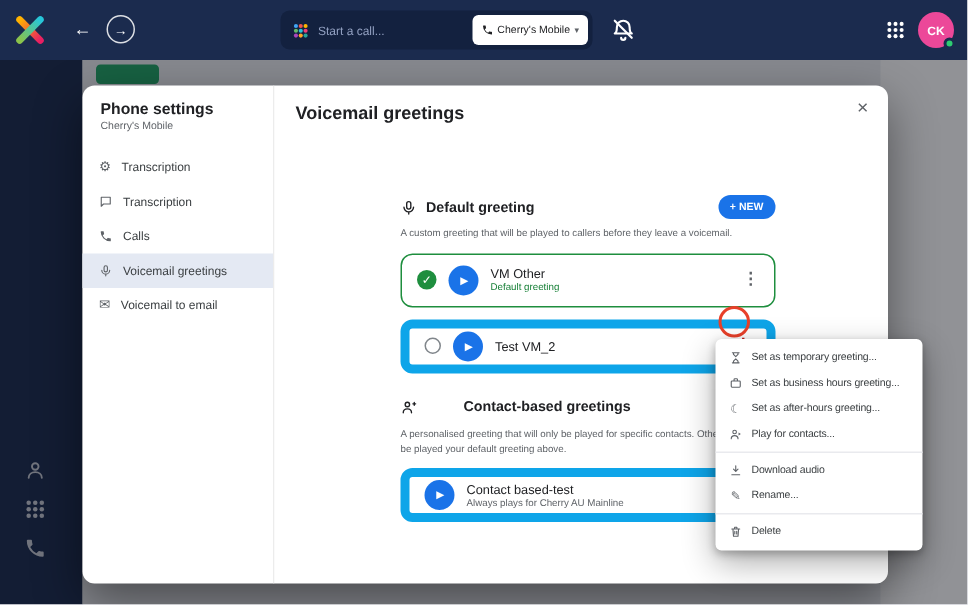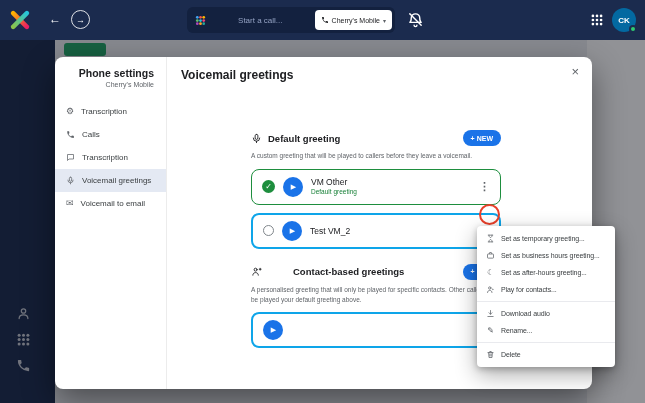--- a/index.html
+++ b/index.html
@@ -8,44 +8,44 @@
 
   
   .topbar{position:absolute;left:0;top:0;right:0;height:40px;background:#1b2b4e;z-index:40;}
   .logo{position:absolute;left:9px;top:9px;width:22px;height:22px;cursor:pointer;}
   .nav-back{position:absolute;left:49px;top:12px;color:#fff;font-size:12px;cursor:pointer;}
   .nav-fwd{position:absolute;left:71px;top:10px;width:19px;height:19px;border:1px solid rgba(255,255,255,.85);
     border-radius:50%;display:flex;align-items:center;justify-content:center;color:#fff;font-size:9px;
     box-sizing:border-box;cursor:pointer;}
   .call-bar{position:absolute;left:187px;top:7px;width:208px;height:26px;background:#13213f;border-radius:6px;
     display:flex;align-items:center;gap:6px;padding:0 3px 0 8px;box-sizing:border-box;cursor:pointer;}
-  .call-ph{flex:1;font-size:8px;color:#93a1c2;white-space:nowrap;text-align:center;}
+  .call-ph{flex:1;font-size:8px;color:#93a1c2;white-space:nowrap;}
   .line-pill{height:20px;background:#fff;border-radius:4px;display:flex;align-items:center;gap:3px;
     padding:0 6px;font-size:7px;color:#202124;font-weight:500;cursor:pointer;white-space:nowrap;}
   .pill-caret{font-size:6px;color:#5f6368;}
   .bell{position:absolute;left:407px;top:11px;width:17px;height:17px;color:#fff;cursor:pointer;}
   .apps{position:absolute;left:590px;top:13px;width:14px;height:14px;color:#fff;cursor:pointer;}
-  .avatar{position:absolute;left:612px;top:8px;width:24px;height:24px;border-radius:50%;background:#0369a1;
+  .avatar{position:absolute;left:612px;top:8px;width:24px;height:24px;border-radius:50%;background:#ec4899;
     display:flex;align-items:center;justify-content:center;cursor:pointer;}
   .avatar-txt{color:#fff;font-size:8px;font-weight:700;}
   .presence{position:absolute;right:-1px;bottom:-1px;width:8px;height:8px;border-radius:50%;background:#2ecc71;
     border:2px solid #1b2b4e;box-sizing:border-box;}
 
   
   .page-rail{position:absolute;left:0;top:40px;width:55px;bottom:0;background:#1b2b4e;z-index:1;}
   .rail-ic{position:absolute;left:16px;width:15px;height:15px;color:rgba(255,255,255,.75);}
   .page-content{position:absolute;left:55px;top:40px;right:0;bottom:0;background:#edeff2;z-index:1;}
   .page-right-panel{position:absolute;right:0;top:40px;width:58px;bottom:0;background:#fff;z-index:2;}
   .page-green-pill{position:absolute;left:64px;top:43px;width:42px;height:13px;border-radius:3px;background:#21a667;z-index:2;}
   .overlay{position:absolute;left:0;top:40px;right:0;bottom:0;background:rgba(10,14,22,.45);z-index:5;}
 
   
   .modal{position:absolute;left:55px;top:57px;width:537px;height:332px;background:#fff;border-radius:8px;
     box-shadow:0 12px 32px rgba(0,0,0,.45);z-index:10;display:flex;}
-  .msb{width:112px;box-sizing:border-box;padding-top:10px;border-right:1px solid #ececec;border-radius:8px 0 0 8px;text-align:right;}
+  .msb{width:128px;box-sizing:border-box;padding-top:10px;border-right:1px solid #ececec;border-radius:8px 0 0 8px;}
   .msb-title{padding:0 12px;font-size:10.5px;font-weight:700;color:#202124;}
   .msb-sub{padding:0 12px;margin-top:2px;font-size:7px;color:#5f6368;}
   .msb-list{margin-top:12px;}
   .side-item{height:23px;display:flex;align-items:center;gap:7px;padding:0 11px;color:#3c4043;cursor:pointer;}
   .side-item.active{background:#e4e9f3;}
   .s-lbl{font-size:8px;white-space:nowrap;}
   .uic{font-size:9px;color:#5f6368;line-height:1;}
   .svg-ic{display:inline-flex;color:#5f6368;flex:0 0 auto;}
   .svg-ic.dark{color:#202124;}
 
@@ -55,21 +55,21 @@
 
   .content{position:absolute;left:84px;top:72px;width:250px;}
   .sec-head{display:flex;align-items:center;gap:6px;height:18px;}
   .sec-head.second{margin-top:14px;gap:31px;}
   .sec-title{font-size:9.5px;font-weight:700;color:#202124;white-space:nowrap;}
   .new-btn{margin-left:auto;height:16px;border:none;background:#1a73e8;color:#fff;border-radius:9px;
     font-size:7px;font-weight:700;display:flex;align-items:center;gap:2px;padding:0 8px;
     font-family:inherit;cursor:pointer;white-space:nowrap;}
   .desc{margin-top:4px;font-size:6.5px;color:#5f6368;line-height:1.5;}
   .desc.nowrap{white-space:nowrap;}
-  .greet-card{margin-top:8px;height:36px;border:2px solid #0ea5e9;border-radius:8px;display:flex;align-items:center;
+  .greet-card{margin-top:8px;height:36px;border:6px solid #0ea5e9;border-radius:8px;display:flex;align-items:center;
     gap:8px;padding:0 10px;box-sizing:border-box;background:#fff;cursor:pointer;}
   .greet-card.selected{border:1.5px solid #1e8e3e;}
   .check-circle{width:13px;height:13px;border-radius:50%;background:#1e8e3e;color:#fff;display:flex;
     align-items:center;justify-content:center;font-size:8px;flex:0 0 auto;}
   .radio{width:11px;height:11px;border:1.5px solid #80868b;border-radius:50%;box-sizing:border-box;flex:0 0 auto;cursor:pointer;}
   .play-btn{width:20px;height:20px;border-radius:50%;background:#1a73e8;color:#fff;display:flex;
     align-items:center;justify-content:center;flex:0 0 auto;cursor:pointer;}
   .tri{font-size:7px;margin-left:1px;}
   .g-text{display:flex;flex-direction:column;line-height:1.2;}
   .g-name{font-size:8.5px;font-weight:500;color:#202124;white-space:nowrap;}
@@ -202,33 +202,33 @@
     <div class="msb">
       <div class="msb-title">Phone settings</div>
       <div class="msb-sub">Cherry's Mobile</div>
       <div class="msb-list">
         <div class="side-item">
           <span class="uic">⚙</span>
           <span class="s-lbl">Transcription</span>
         </div>
         <div class="side-item">
           <span class="svg-ic">
+            <svg viewBox="0 0 24 24" width="9" height="9" fill="none" stroke="currentColor" stroke-width="2" stroke-linejoin="round">
+                <path d="M4 4h16v12H8l-4 4V4z"></path>
+              </svg>
+          </span>
+          <span class="s-lbl">Transcription</span>
+        </div>
+        <div class="side-item">
+          <span class="svg-ic">
             <svg viewBox="0 0 24 24" width="9" height="9" fill="currentColor">
                 <path d="M6.62 10.79a15.05 15.05 0 0 0 6.59 6.59l2.2-2.2a1 1 0 0 1 1.02-.24 11.36 11.36 0 0 0 3.57.57 1 1 0 0 1 1 1V20a1 1 0 0 1-1 1A17 17 0 0 1 3 4a1 1 0 0 1 1-1h3.5a1 1 0 0 1 1 1 11.36 11.36 0 0 0 .57 3.57 1 1 0 0 1-.25 1.02l-2.2 2.2z"></path>
               </svg>
           </span>
           <span class="s-lbl">Calls</span>
-        </div>
-        <div class="side-item">
-          <span class="svg-ic">
-            <svg viewBox="0 0 24 24" width="9" height="9" fill="none" stroke="currentColor" stroke-width="2" stroke-linejoin="round">
-                <path d="M4 4h16v12H8l-4 4V4z"></path>
-              </svg>
-          </span>
-          <span class="s-lbl">Transcription</span>
         </div>
         <div class="side-item active">
           <span class="svg-ic">
             <svg viewBox="0 0 24 24" width="9" height="9" fill="none" stroke="currentColor" stroke-width="2" stroke-linecap="round">
                 <rect x="9" y="3" width="6" height="11" rx="3"></rect>
                 <path d="M5 11a7 7 0 0 0 14 0M12 18v3"></path>
               </svg>
           </span>
           <span class="s-lbl">Voicemail greetings</span>
         </div>
@@ -297,20 +297,24 @@
             <span>+</span>
             <span>NEW</span>
           </button>
         </div>
         <div class="desc">A personalised greeting that will only be played for specific contacts. Other callers will be played your default greeting above.</div>
 
         <div class="greet-card">
           <span class="play-btn">
             <span class="tri">▶</span>
           </span>
+          <span class="g-text">
+            <span class="g-name">Contact based-test</span>
+            <span class="g-sub gray">Always plays for Cherry AU Mainline</span>
+          </span>
           <span class="dots">⋮</span>
         </div>
 
       </div>
     </div>
   </div>
 
   <div class="red-ring"></div>
 
   <div class="context-menu">

